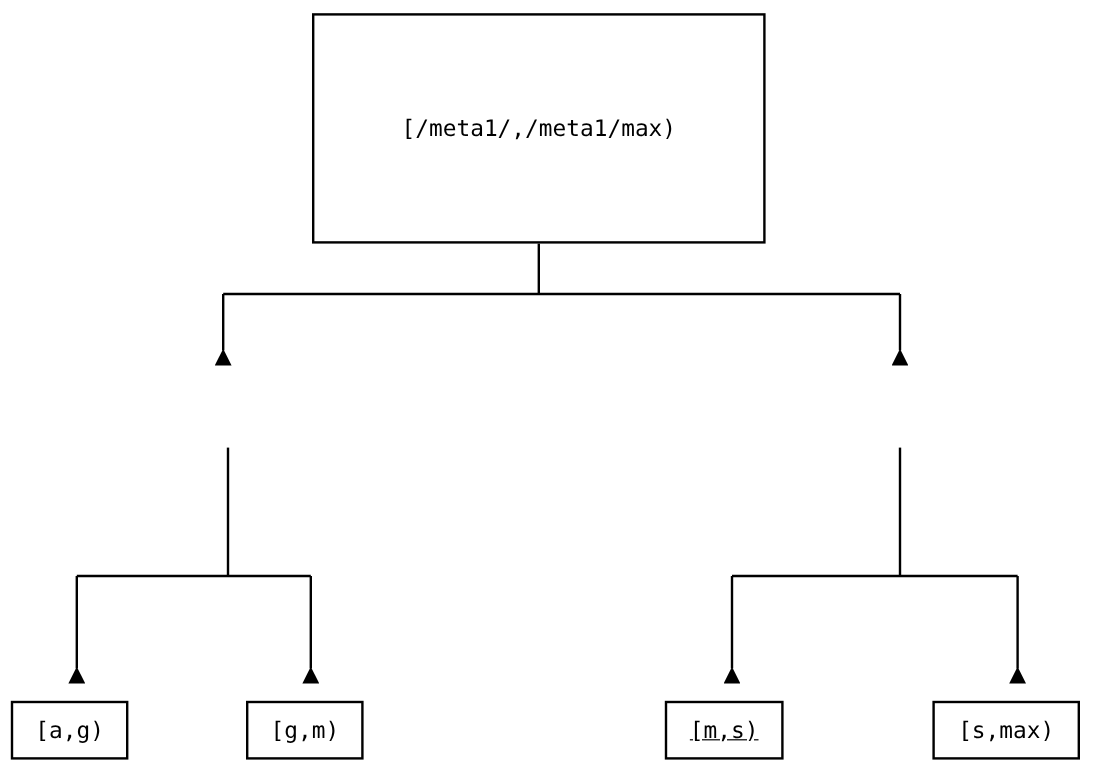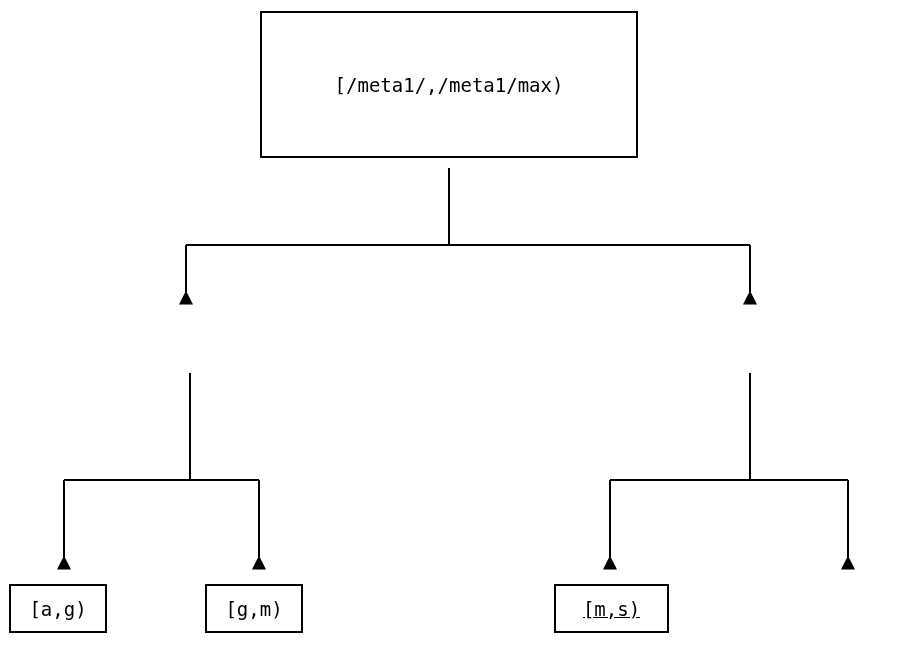--- a/index.html
+++ b/index.html
@@ -33,21 +33,21 @@
     align-items: center;
     justify-content: center;
     color: #000000;
     white-space: pre;
     letter-spacing: 0px;
   }
   .node-root {
     left: 260px;
     top: 11px;
     width: 378px;
-    height: 147px;
+    height: 192px;
     font-size: 19px;
   }
   .node-mid-left {
     left: 22px;
     top: 326px;
     width: 323px;
     height: 47px;
     font-size: 19px;
   }
   .node-mid-right {
@@ -57,21 +57,21 @@
     height: 47px;
     font-size: 19px;
   }
   .node-leaf {
     top: 584px;
     height: 49px;
     font-size: 19px;
   }
   .leaf-ag   { left: 9px;   width: 98px; }
   .leaf-gm   { left: 205px; width: 98px; }
-  .leaf-ms   { left: 554px; width: 115px; text-decoration: underline; }
+  .leaf-ms   { left: 554px; width: 99px; text-decoration: underline; }
   .leaf-smax { left: 777px; width: 123px; }
 </style>
 </head>
 <body>
 
 <div id="canvas">
 
   <svg id="edges" viewBox="0 0 912 652" width="912" height="652" xmlns="http://www.w3.org/2000/svg">
     <defs>
       <marker id="arrowhead" viewBox="0 0 10 10" refX="1" refY="5" markerWidth="7" markerHeight="7" orient="auto-start-reverse">
@@ -104,14 +104,15 @@
   <div class="node node-root">[/meta1/,/meta1/max)</div>
 
 
 
   <div class="node node-leaf leaf-ag">[a,g)</div>
 
   <div class="node node-leaf leaf-gm">[g,m)</div>
 
   <div class="node node-leaf leaf-ms">[m,s)</div>
 
+  <div class="node node-leaf leaf-smax">[s,max)</div>
 
 </div>
 
 </body></html>

